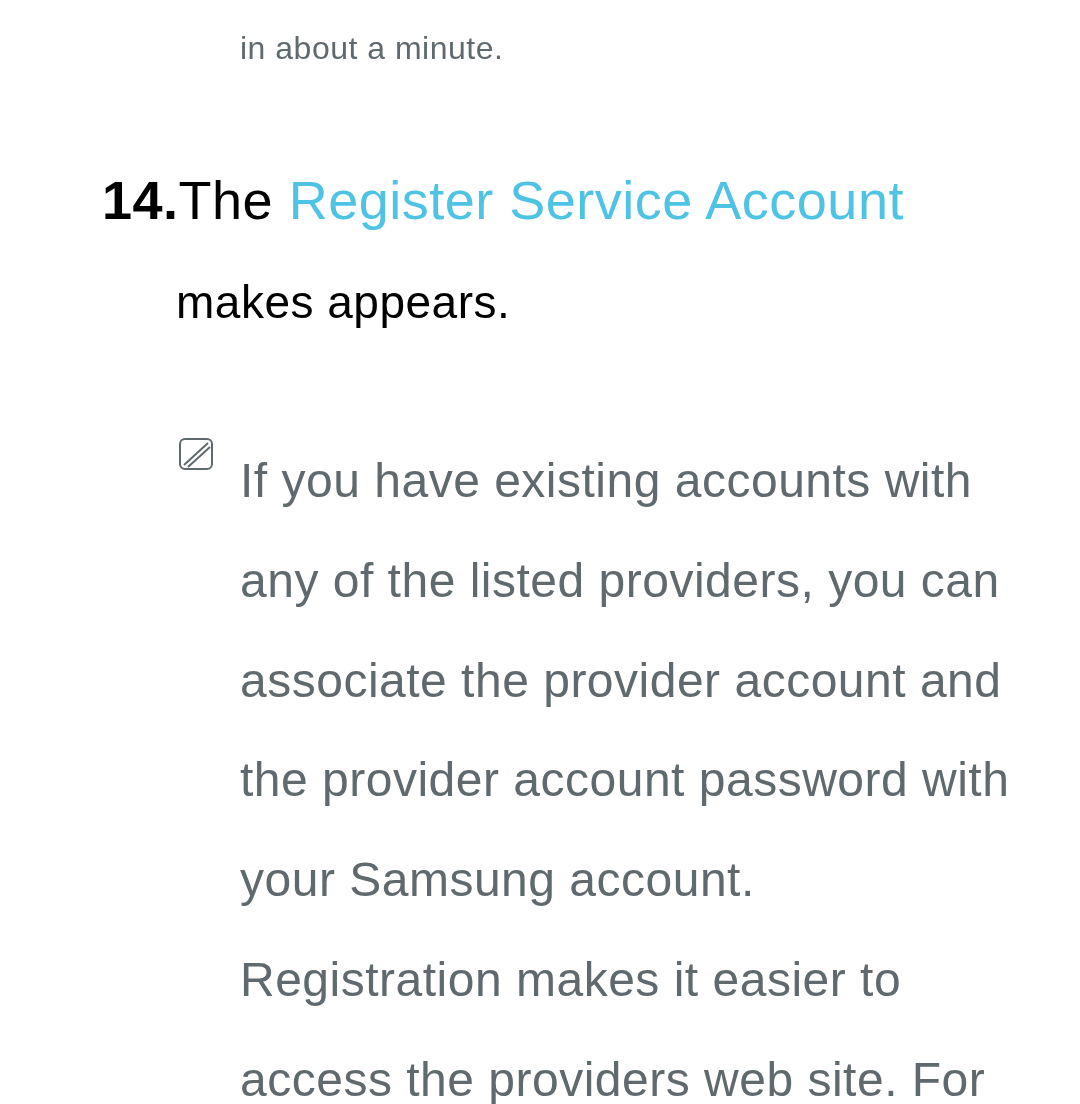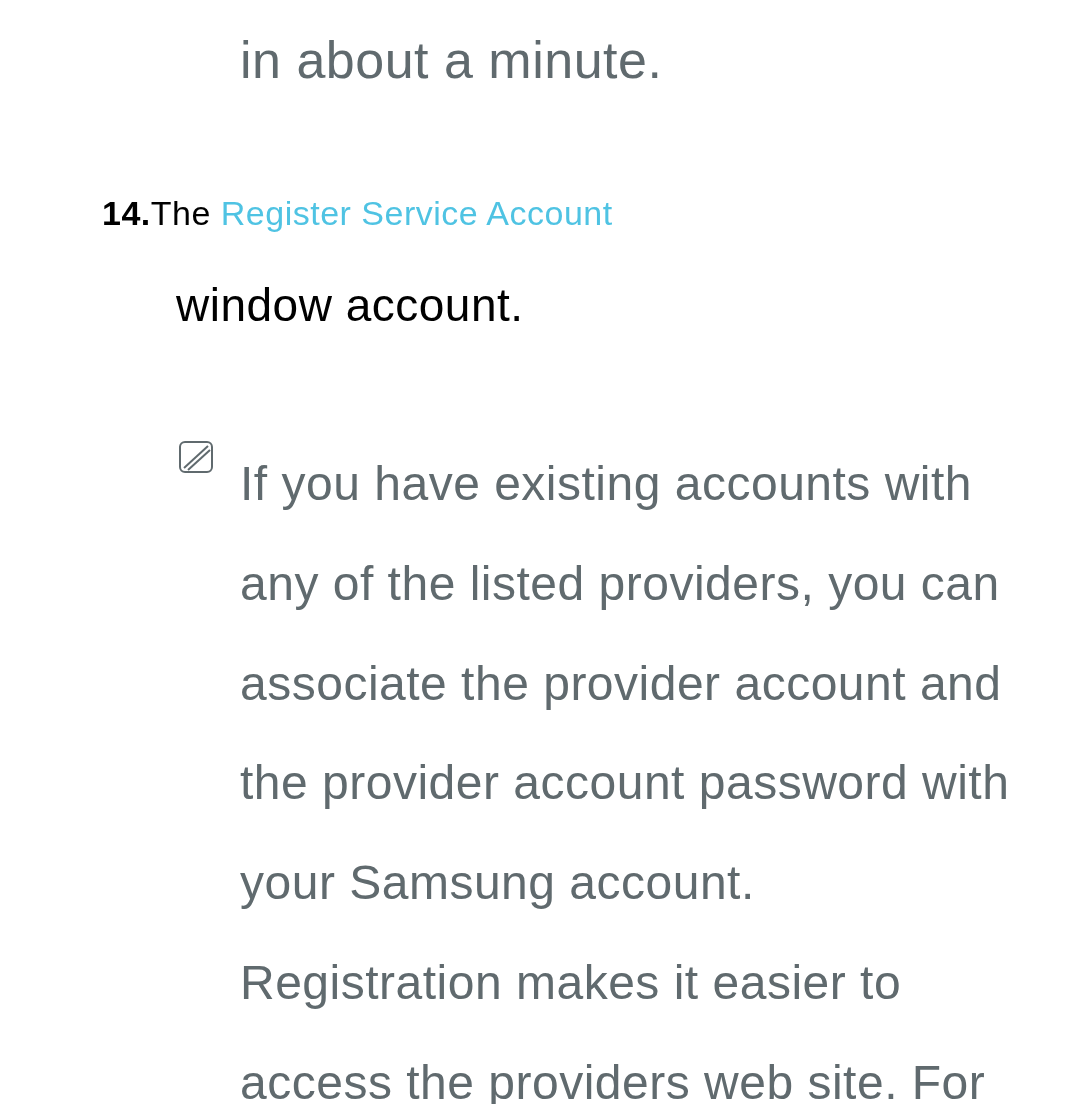--- a/index.html
+++ b/index.html
@@ -9,31 +9,31 @@
     }
     body {
       font-family: Arial, Helvetica, sans-serif;
       width: 1080px;
       height: 1104px;
       background: #ffffff;
       padding: 30px 42px 0 0;
       overflow: hidden;
     }
     .fragment-line {
-      font-size: 52px;
+      font-size: 32px;
       color: #606a6e;
       margin-left: 240px;
       letter-spacing: 0.5px;
     }
     .step-block {
       margin-top: 106px;
       margin-left: 102px;
     }
     .step-line1 {
-      font-size: 34px;
+      font-size: 54px;
       line-height: 1.0;
       letter-spacing: 0.5px;
     }
     .step-number {
       font-weight: bold;
       color: #000000;
     }
     .step-text-start {
       color: #000000;
       font-weight: 400;
@@ -75,21 +75,21 @@
   </style>
 </head>
 <body>
 
 <div class="fragment-line">in about a minute.</div>
 
 <div class="step-block">
   <div class="step-line1">
     <span class="step-number">14.</span><span class="step-text-start">The </span><span class="link-text">Register Service Account</span>
   </div>
-  <div class="step-line2"> window account.</div>
+  <div class="step-line2"> makes appears.</div>
 </div>
 
 <div class="note-block">
   <span class="note-icon">
     <svg viewBox="0 0 36 34">
       <rect x="2" y="2" width="32" height="30" rx="5" ry="5" fill="none" stroke="#606a6e" stroke-width="2"></rect>
       <line x1="6" y1="28" x2="30" y2="6" stroke="#606a6e" stroke-width="2"></line>
       <line x1="10" y1="30" x2="32" y2="10" stroke="#606a6e" stroke-width="2"></line>
     </svg>
   </span>

